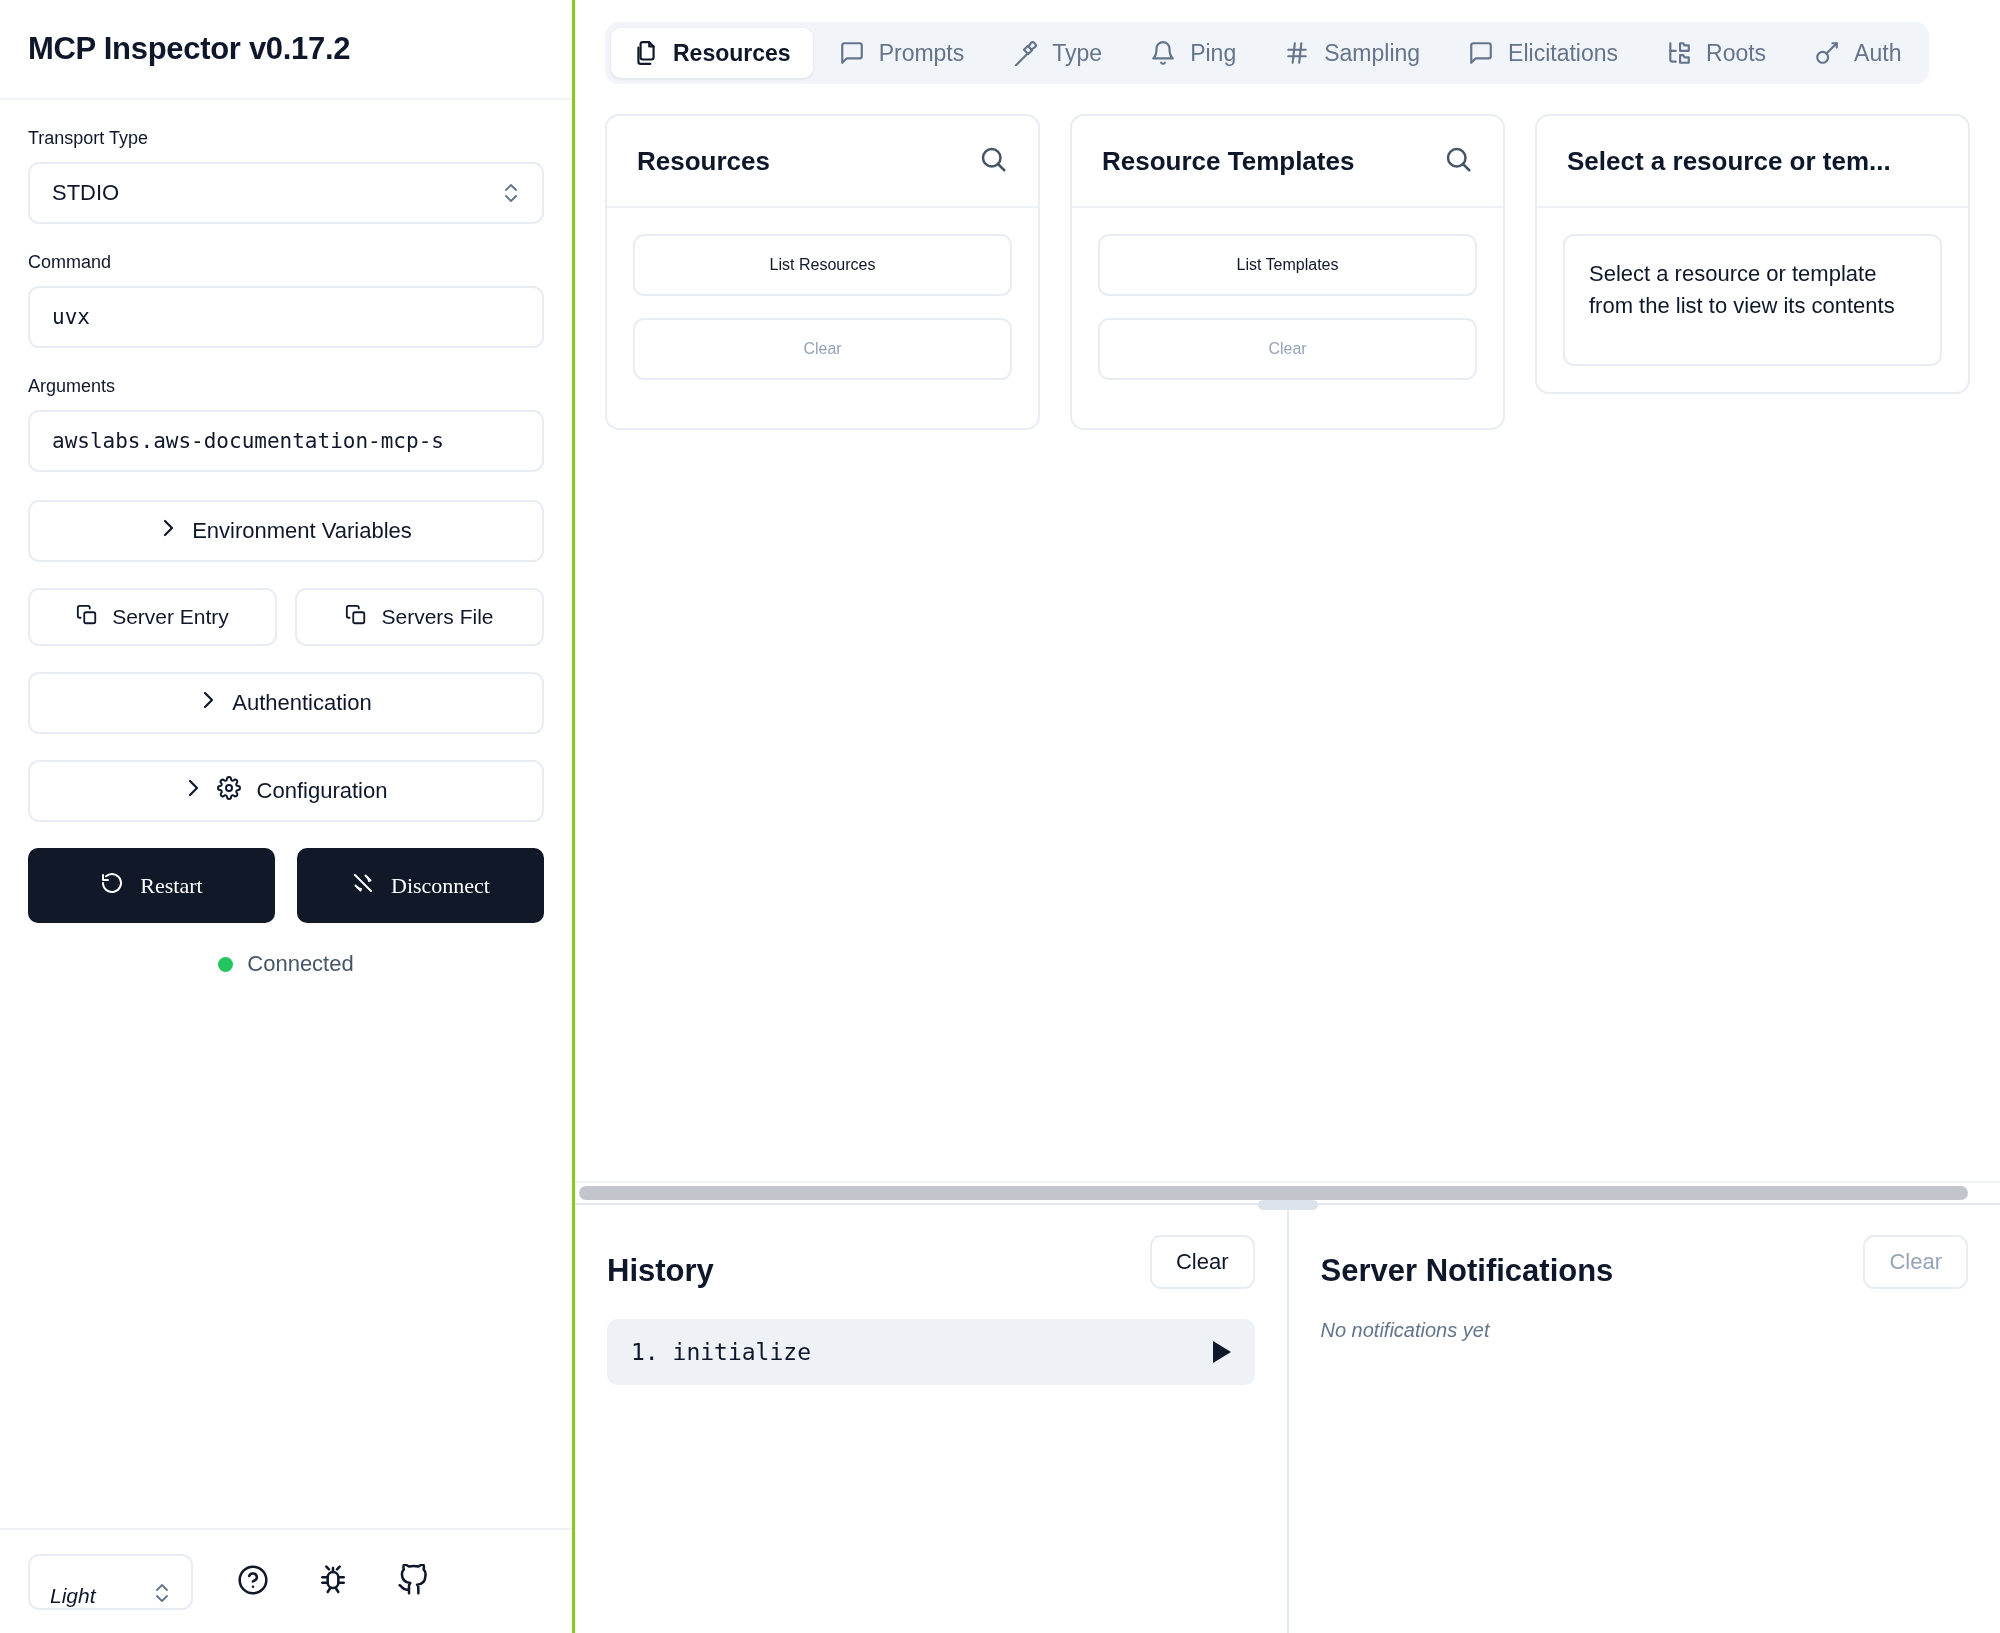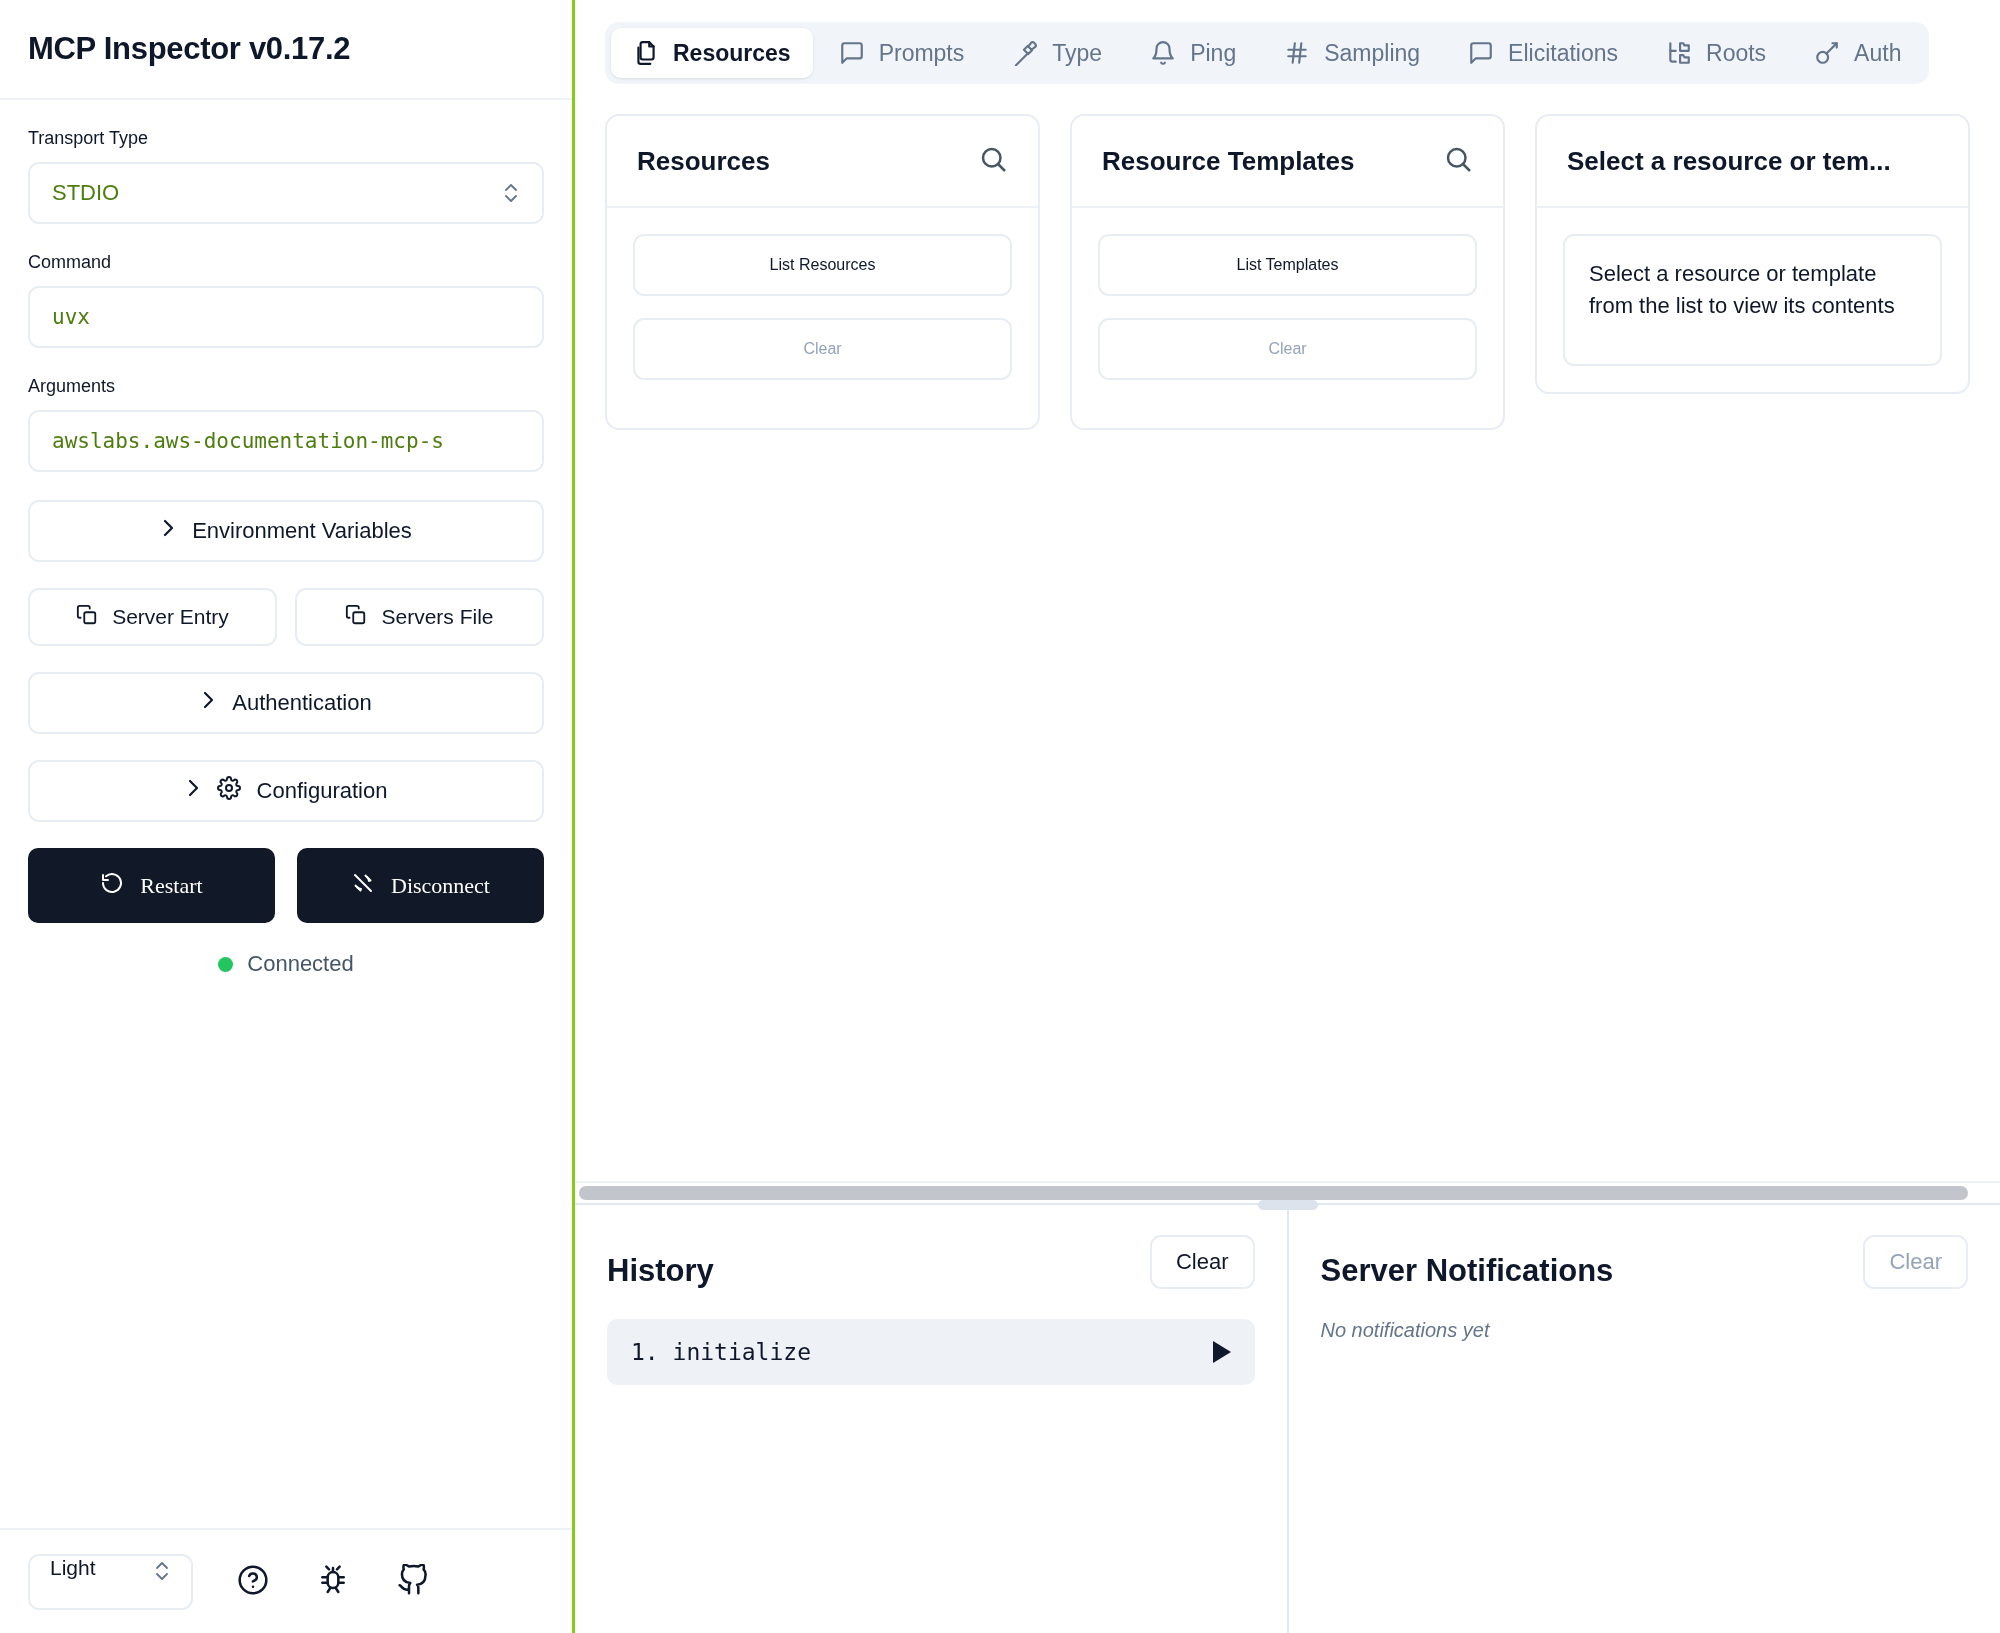--- a/index.html
+++ b/index.html
@@ -34,21 +34,21 @@
   .sidebar-body { padding: 28px; flex: 1 1 auto; overflow: hidden; }
 
   .field-label {
     font-size: 18px; color: #0f172a; font-weight: 400;
     margin-bottom: 13px; 
   }
   .select-box, .text-box {
     width: 100%; height: 62px;
     border: 2px solid #e8edf4; border-radius: 11px;
     background: #fff; display: flex; align-items: center;
-    padding: 4px 22px; font-size: 22px; color: #4d7c0f;
+    padding: 4px 22px; font-size: 22px; color: #0f172a;
     margin-bottom: 28px; position: relative;
   }
   .text-box.mono { font-family: "DejaVu Sans Mono", monospace; font-size: 21px; }
   .select-box .sel-val { flex: 1 1 auto; }
   .chev-updown {
     width: 18px; height: 30px; flex: none;
     display: flex; flex-direction: column; justify-content: center;
     align-items: center; gap: 4px; color: #64748b;
   }
   .chev-updown svg { display: block; }
@@ -83,22 +83,22 @@
   .status-text { font-size: 22px; color: #475569; }
 
   .sidebar-footer {
     flex: none; height: 105px;
     border-top: 2px solid #eef1f6;
     display: flex; align-items: center; padding: 0 28px; gap: 44px;
   }
   .theme-select {
     width: 165px; height: 56px;
     border: 2px solid #e8edf4; border-radius: 11px; background: #fff;
-    display: flex; align-items: flex-start; padding: 0 20px;
-    font-size: 21px; color: #0f172a; cursor: pointer;
+    display: flex; align-items: flex-end; padding: 0 20px;
+    font-size: 21px; color: #0f172a; cursor: pointer; font-style: italic;
   }
   .theme-select .sel-val { flex: 1 1 auto; }
   .footer-icons { display: flex; align-items: center; gap: 48px; }
   .footer-icon { cursor: pointer; color: #0f172a; display: block; }
 
   
   .main {
     flex: 1 1 auto; height: 100%;
     display: flex; flex-direction: column; min-width: 0;
     background: #ffffff;

